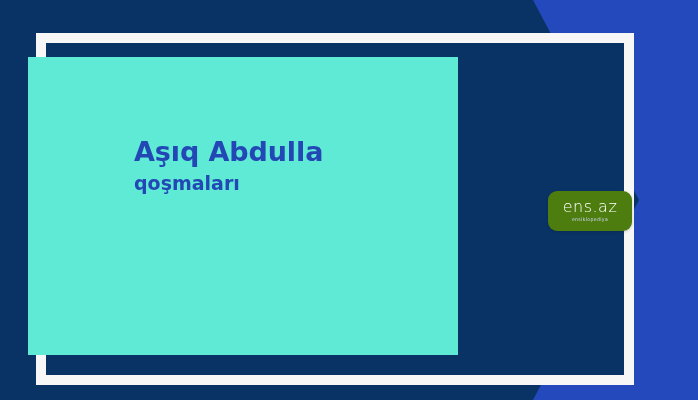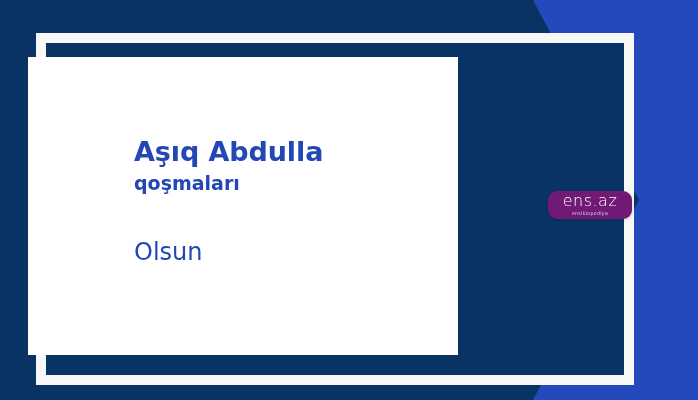--- a/index.html
+++ b/index.html
@@ -52,21 +52,21 @@
     z-index: 4;
   }
 
   
   .content-card {
     position: absolute;
     left: 28px;
     top: 57px;
     width: 430px;
     height: 298px;
-    background: #ffffff;
+    background: #5eead4;
     z-index: 5;
     box-sizing: border-box;
   }
 
   .card-text {
     position: absolute;
     left: 106px;
     top: 80px;
     width: 300px;
   }
@@ -95,22 +95,22 @@
     margin-top: 43px;
     white-space: nowrap;
   }
 
   
   .brand-badge {
     position: absolute;
     left: 548px;
     top: 191px;
     width: 84px;
-    height: 28px;
-    background: #701a75;
+    height: 40px;
+    background: #4d7c0f;
     border-radius: 9px;
     z-index: 8;
     display: flex;
     flex-direction: column;
     align-items: center;
     justify-content: center;
     box-shadow: 0 1px 3px rgba(0,0,0,0.18);
   }
   .brand-wordmark {
     color: #ffffff;
@@ -138,21 +138,20 @@
   </svg>
 
   <div class="outer-frame"></div>
 
   <div class="inner-panel"></div>
 
   <div class="content-card">
     <div class="card-text">
       <div class="title-line">Aşıq Abdulla</div>
       <div class="subtitle-line">qoşmaları</div>
-      <div class="poem-title">Olsun</div>
     </div>
   </div>
 
   <div class="brand-badge">
     <div class="brand-wordmark">ens.az</div>
     <div class="brand-tagline">ensiklopediya</div>
   </div>
 
 </div>
 

